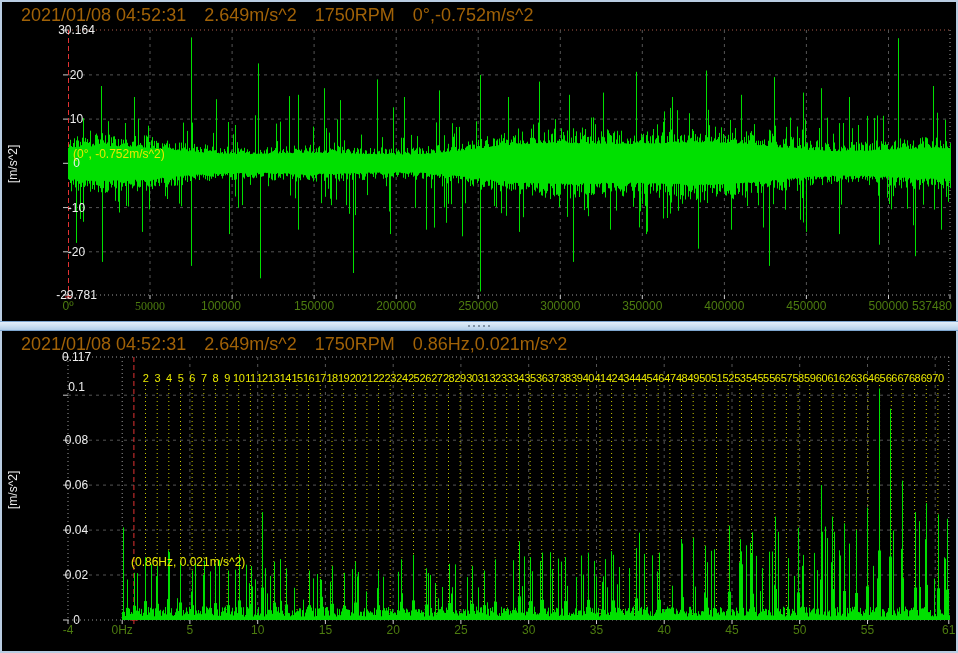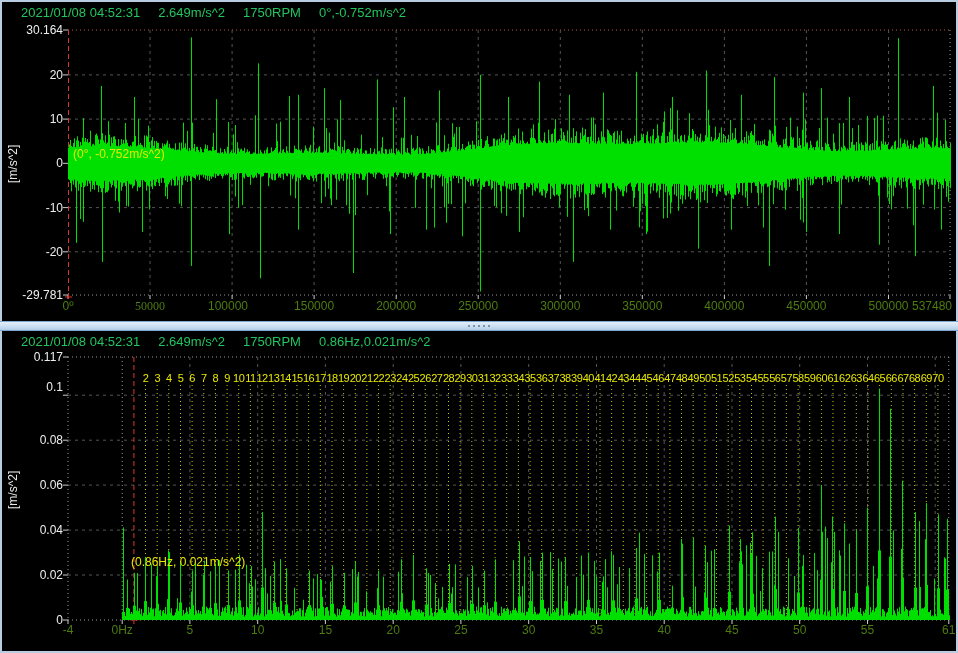--- a/index.html
+++ b/index.html
@@ -9,37 +9,37 @@
     font-family:"Liberation Sans","DejaVu Sans",sans-serif;
     overflow:hidden;
   }
   .panel{position:absolute;left:2px;width:954px;background:#000;overflow:hidden;}
   #panel-top{top:2px;height:319px;}
   #panel-bottom{top:331px;height:320px;}
   .panel svg{position:absolute;left:0;top:0;}
   .hdr{
     position:absolute;left:19px;top:3px;height:16px;
     display:flex;gap:18px;white-space:nowrap;
-    color:#22c55e;font-size:13px;z-index:5;
+    color:#a16207;font-size:18px;z-index:5;
   }
   .hdr span{white-space:pre;}
   .ylab{
     position:absolute;left:4px;width:15px;height:84px;
     writing-mode:vertical-rl;transform:rotate(180deg);
     color:#e8e8e8;font-size:12px;text-align:center;z-index:4;
   }
   #panel-top .ylab{top:120px;}
   #panel-bottom .ylab{top:117px;}
   .tick-x{
     position:absolute;width:60px;text-align:center;
     color:#4d7c0f;font-size:12px;z-index:4;
   }
   .tick-y{
-    position:absolute;left:0;width:61px;text-align:right;
-    color:#eeeeee;font-size:12px;z-index:4;
+    position:absolute;left:0;width:61px;text-align:center;
+    color:#eeeeee;font-size:12px;z-index:4;padding-left:44px;
   }
   .annot{
     position:absolute;color:#e8e800;font-size:12px;
     white-space:nowrap;z-index:6;
   }
   #annot-top{left:71px;top:145px;}
   #annot-bottom{left:129px;top:224px;}
   #splitter{
     position:absolute;left:0;top:321px;width:958px;height:10px;
     background:linear-gradient(#e3eefa,#cfe2f3 45%,#b2cde8);
@@ -108,21 +108,21 @@
     <div class="annot" id="annot-top">(0°, -0.752m/s^2)</div>
   <div class="tick-y" style="top:21px">30.164</div>
       <div class="tick-y" style="top:65.9px">20</div>
       <div class="tick-y" style="top:110.1px">10</div>
       <div class="tick-y" style="top:154.3px">0</div>
       <div class="tick-y" style="top:198.6px">-10</div>
       <div class="tick-y" style="top:242.8px">-20</div>
       <div class="tick-y" style="top:286px">-29.781</div>
       <div class="tick-x" style="left:36px;top:297px;">0º</div>
       <div class="tick-x" style="left:118px;top:297px;font-family:Liberation Serif, serif;">50000</div>
-      <div class="tick-x" style="left:196px;top:297px;">100000</div>
+      <div class="tick-x" style="left:189px;top:297px;">100000</div>
       <div class="tick-x" style="left:282.1px;top:297px;">150000</div>
       <div class="tick-x" style="left:364.2px;top:297px;">200000</div>
       <div class="tick-x" style="left:446.2px;top:297px;">250000</div>
       <div class="tick-x" style="left:528.3px;top:297px;">300000</div>
       <div class="tick-x" style="left:610.3px;top:297px;">350000</div>
       <div class="tick-x" style="left:692.4px;top:297px;">400000</div>
       <div class="tick-x" style="left:774.4px;top:297px;">450000</div>
       <div class="tick-x" style="left:856.5px;top:297px;">500000</div>
       <div class="tick-x" style="left:892px;top:297px;width:58px;text-align:right;">537480</div>
     </section>

